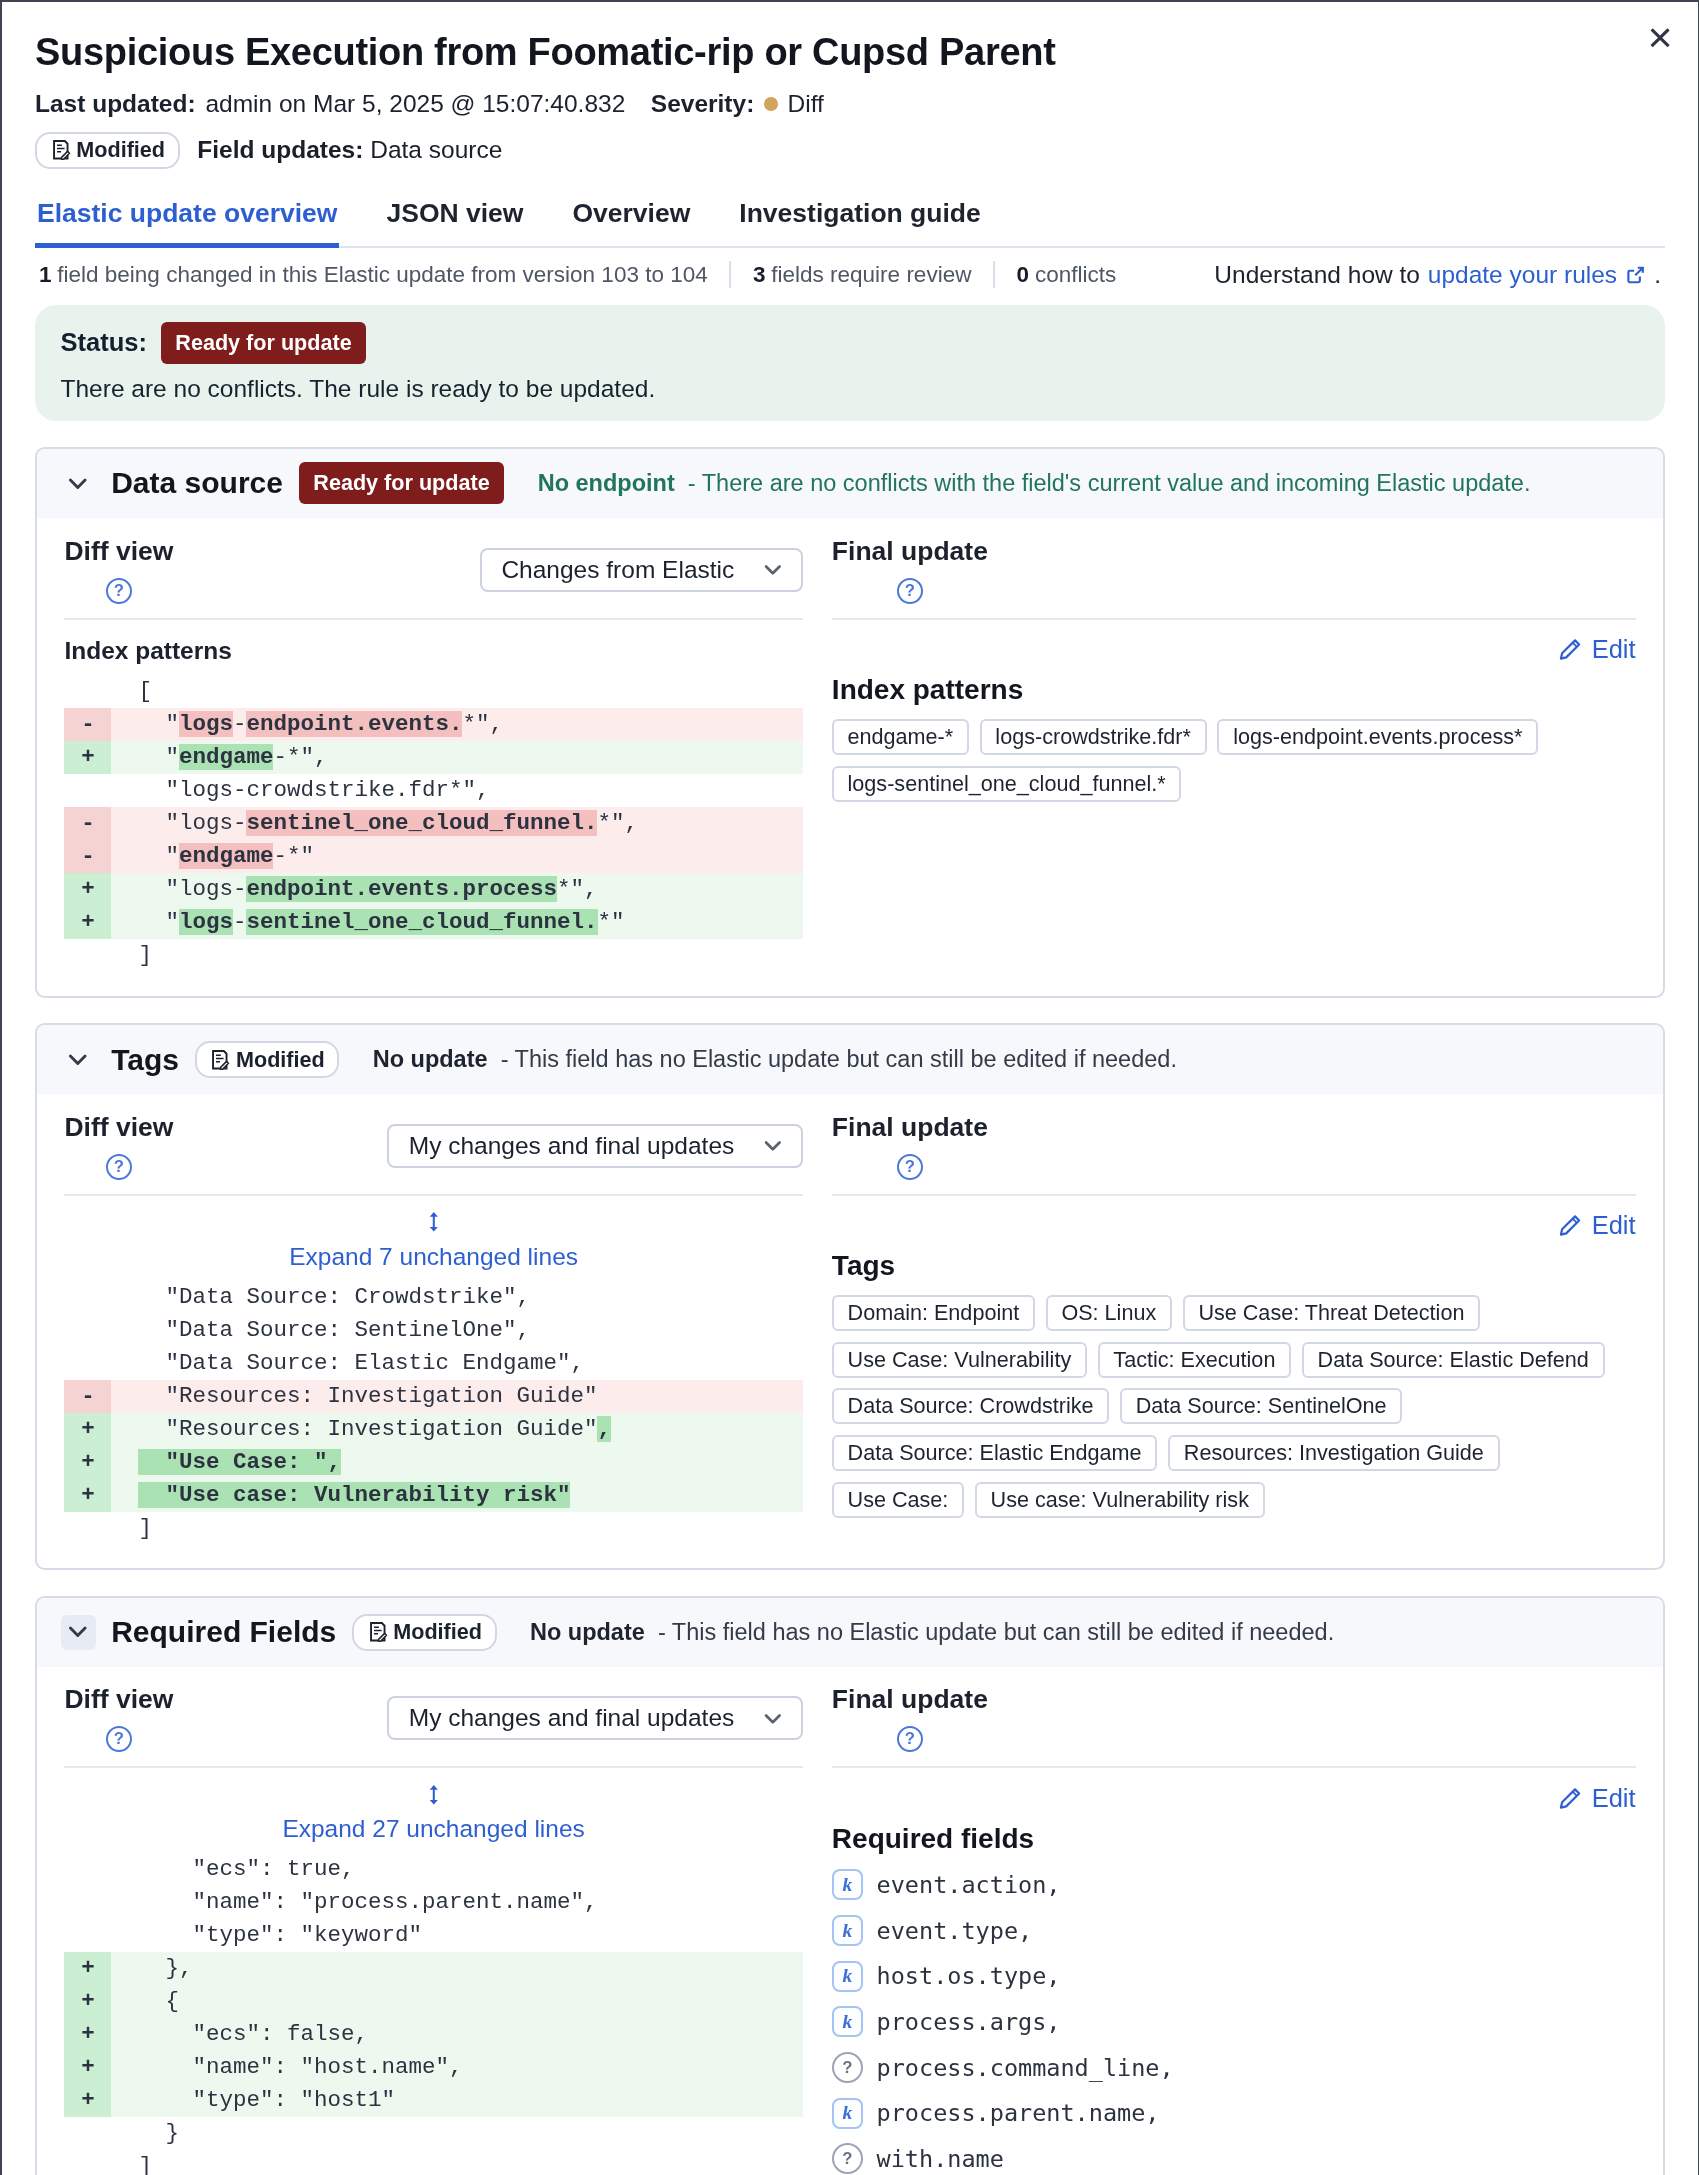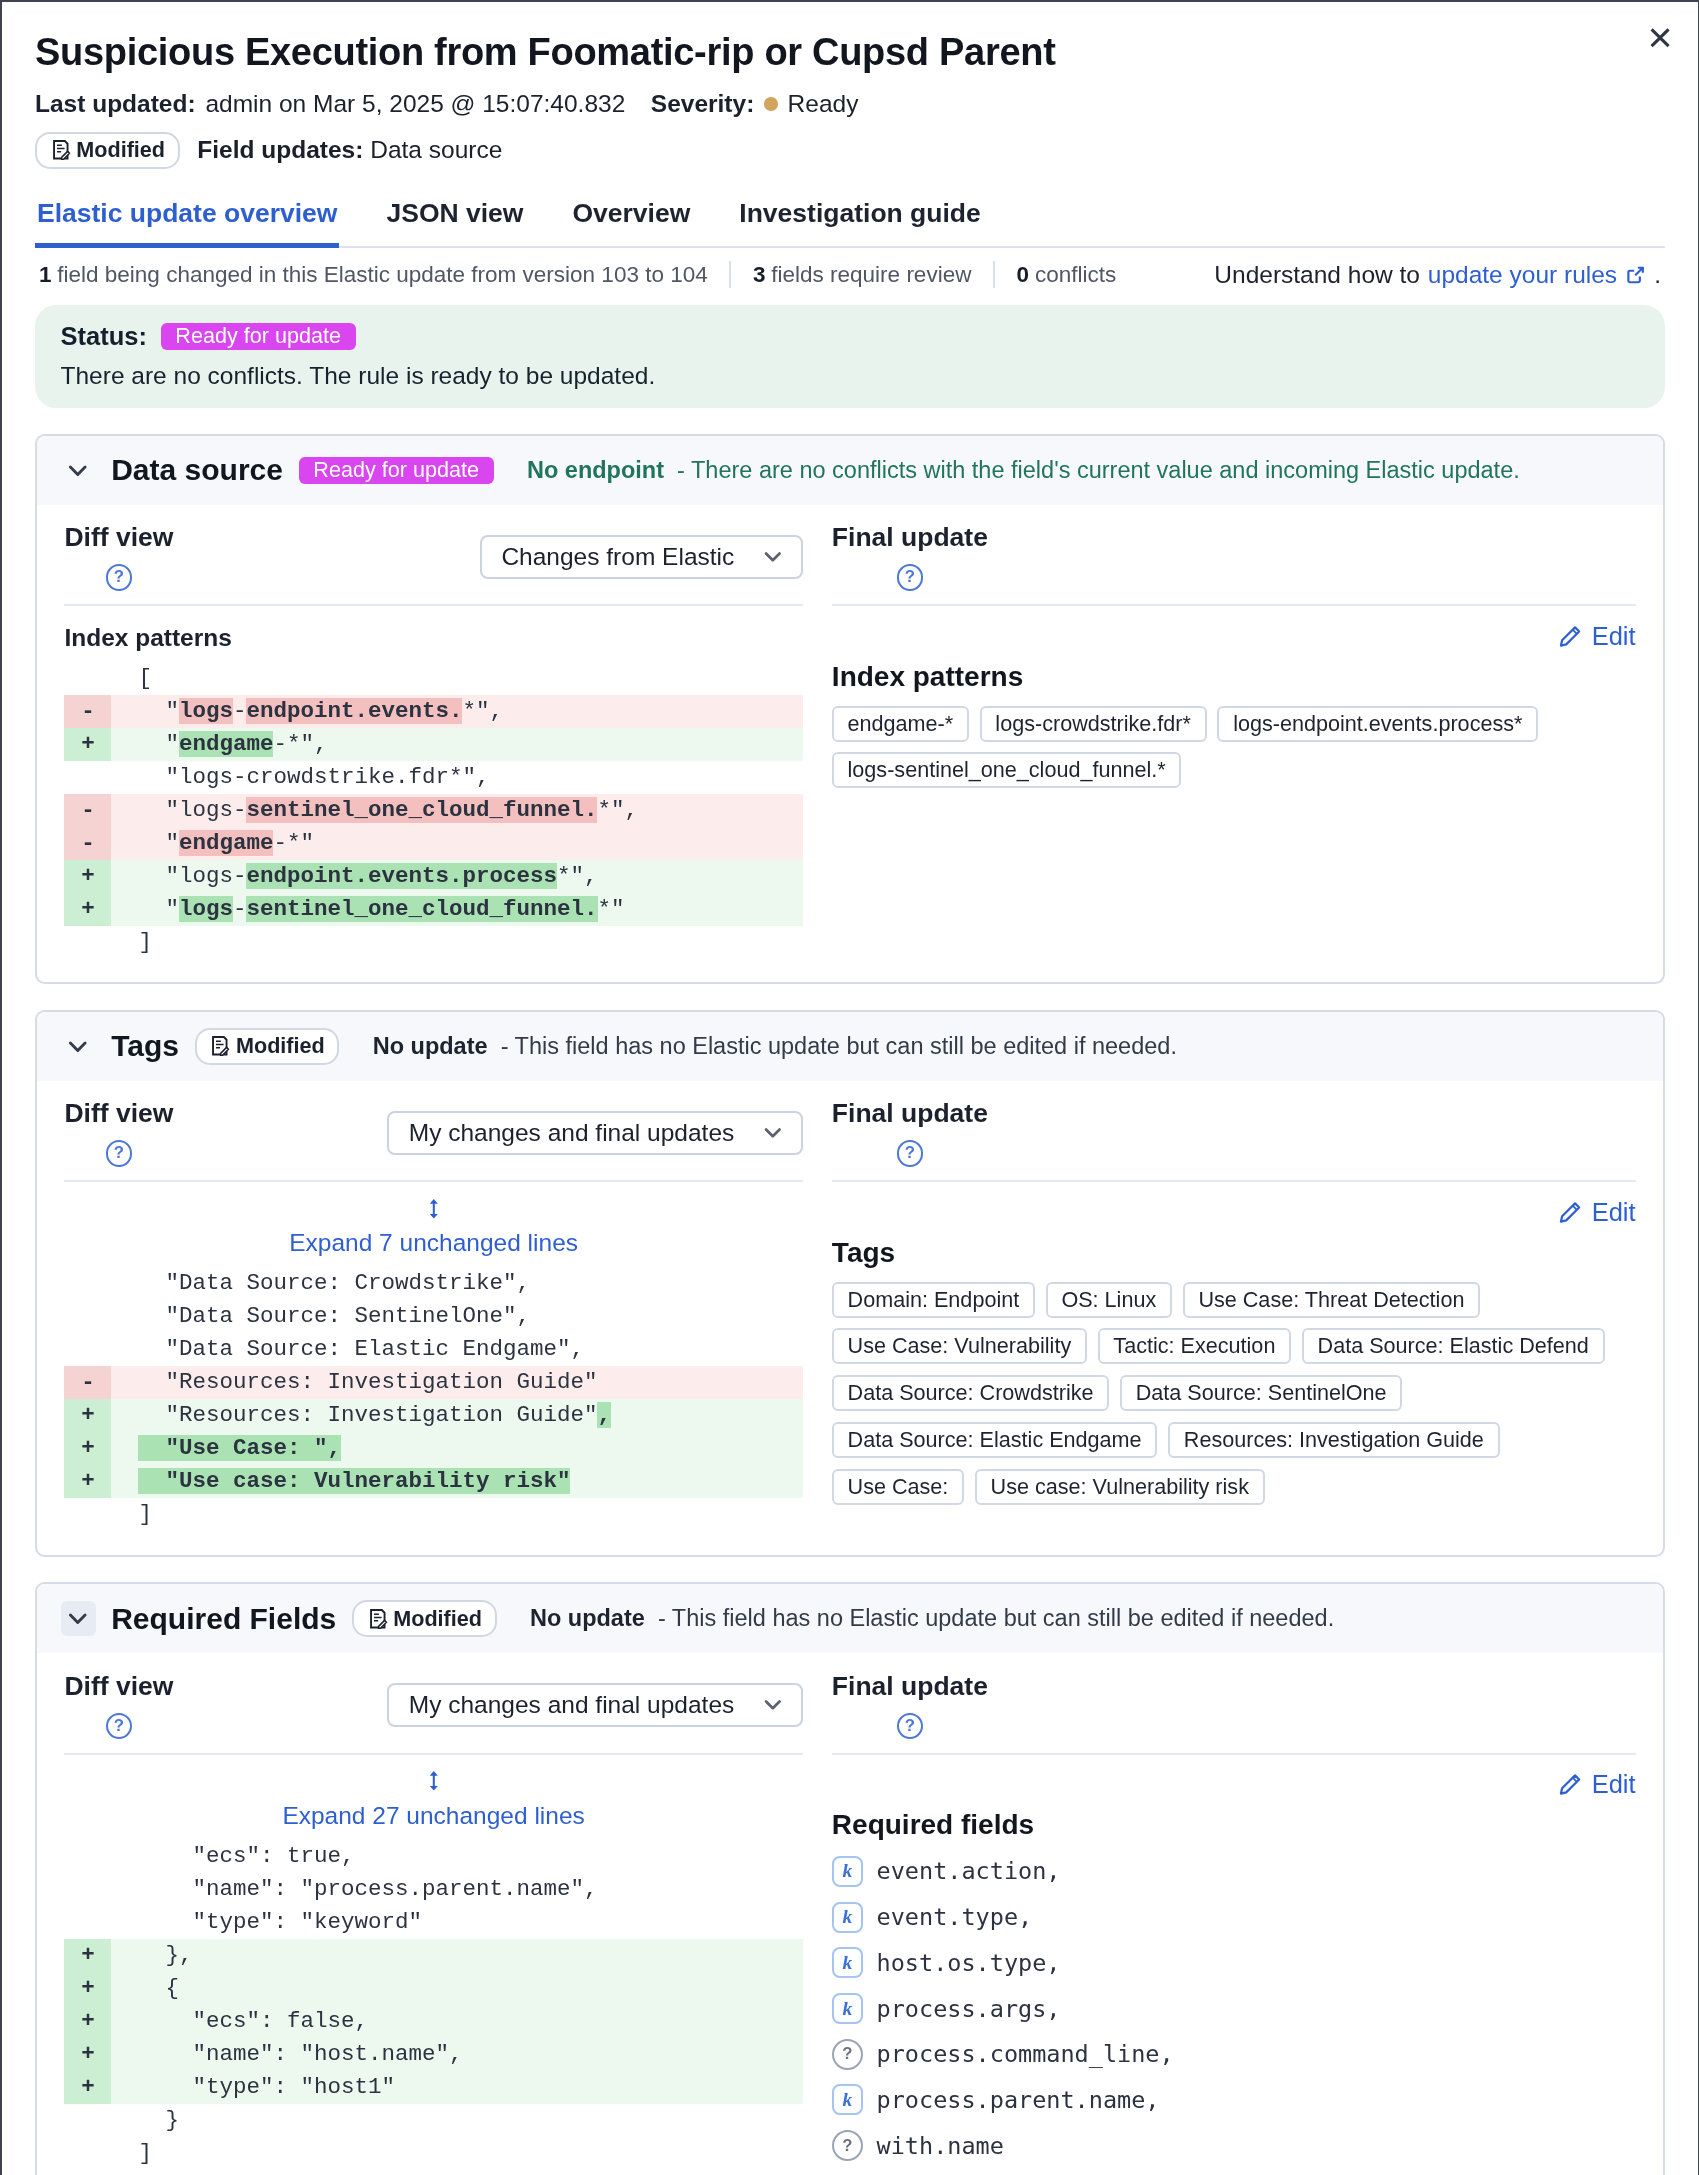--- a/index.html
+++ b/index.html
@@ -35,22 +35,22 @@
   .counts { font-size:22.5px; color:#4f5observer664; color:#4f5664; display:flex; align-items:center; }
   .counts b { color:#171d28; font-weight:700; margin-right:5.9px; }
   .v-sep { display:inline-block; width:2px; height:27.4px; background:#d9dfe9; margin:0 21.6px; }
   .help-line { font-size:24.5px; color:#1b212d; display:flex; align-items:center; gap:7.8px; }
   .link { color:#2e5fd1; text-decoration:none; font-weight:500; cursor:pointer; }
   .ext-ico { width:21.6px; height:21.6px; color:#2e5fd1; }
 
   .status-panel { margin-top:5.9px; background:#e8f3ee; border-radius:21px; padding:16.7px 25.5px 18.6px; }
   .status-row { display:flex; align-items:center; gap:13.7px; }
   .status-row .label { font-size:25.5px; font-weight:700; color:#15202e; }
-  .badge-green { display:inline-flex; align-items:center; height:27px; padding:0 14.7px; border-radius:5.9px;
-                 background:#d946ef; color:#fff; font-size:21.6px; font-weight:400; white-space:nowrap; }
+  .badge-green { display:inline-flex; align-items:center; height:42px; padding:0 14.7px; border-radius:5.9px;
+                 background:#7f1d1d; color:#fff; font-size:21.6px; font-weight:700; white-space:nowrap; }
   .status-msg { margin-top:10.8px; font-size:24.5px; color:#18222e; }
 
   .panel { margin-top:25.5px; border:2px solid #d6dce7; border-radius:9.8px; background:#fff; overflow:hidden; }
   .sec-head { display:flex; align-items:center; background:#f6f8fb; padding:13.7px 23.5px; min-height:69px; gap:15.7px; }
   .chev { width:35px; height:35px; flex:none; display:flex; align-items:center; justify-content:center;
           color:#343c4b; cursor:pointer; border-radius:5.9px; background:transparent; border:none; }
   .chev.focused { background:#e7ecf4; }
   .chev svg { width:23.5px; height:23.5px; }
   .sec-title { font-size:30px; font-weight:700; color:#12161f; white-space:nowrap; }
   .sec-status { font-size:23.5px; margin-left:17.6px; color:#333b49; }
@@ -119,21 +119,21 @@
 
     <h1 class="title">Suspicious Execution from Foomatic-rip or Cupsd Parent</h1>
 
     <div class="meta">
       <b>Last updated:</b>
       <span class="sp"></span>
       <span>admin on Mar 5, 2025 @ 15:07:40.832</span>
       <span class="gap"></span>
       <b>Severity:</b>
       <span class="sev-dot"></span>
-      <span>Ready</span>
+      <span>Diff</span>
     </div>
 
     <div class="badges-row">
       <span class="badge-hollow">
         <svg viewBox="0 0 16 16" fill="none" stroke="#1b212d" stroke-width="1.4">
           <path d="M3 1.5h8l2 2V14.5H3z"></path>
             <path d="M5.2 4.6h3.6M5.2 7h5.6M5.2 9.4h3" stroke-width="1.2"></path>
           <path d="M8.6 13.6l4.4-4.4 1.4 1.4-4.4 4.4H8.6z" fill="#fff" stroke-width="1.1"></path>
         </svg>
         <span>Modified</span>

